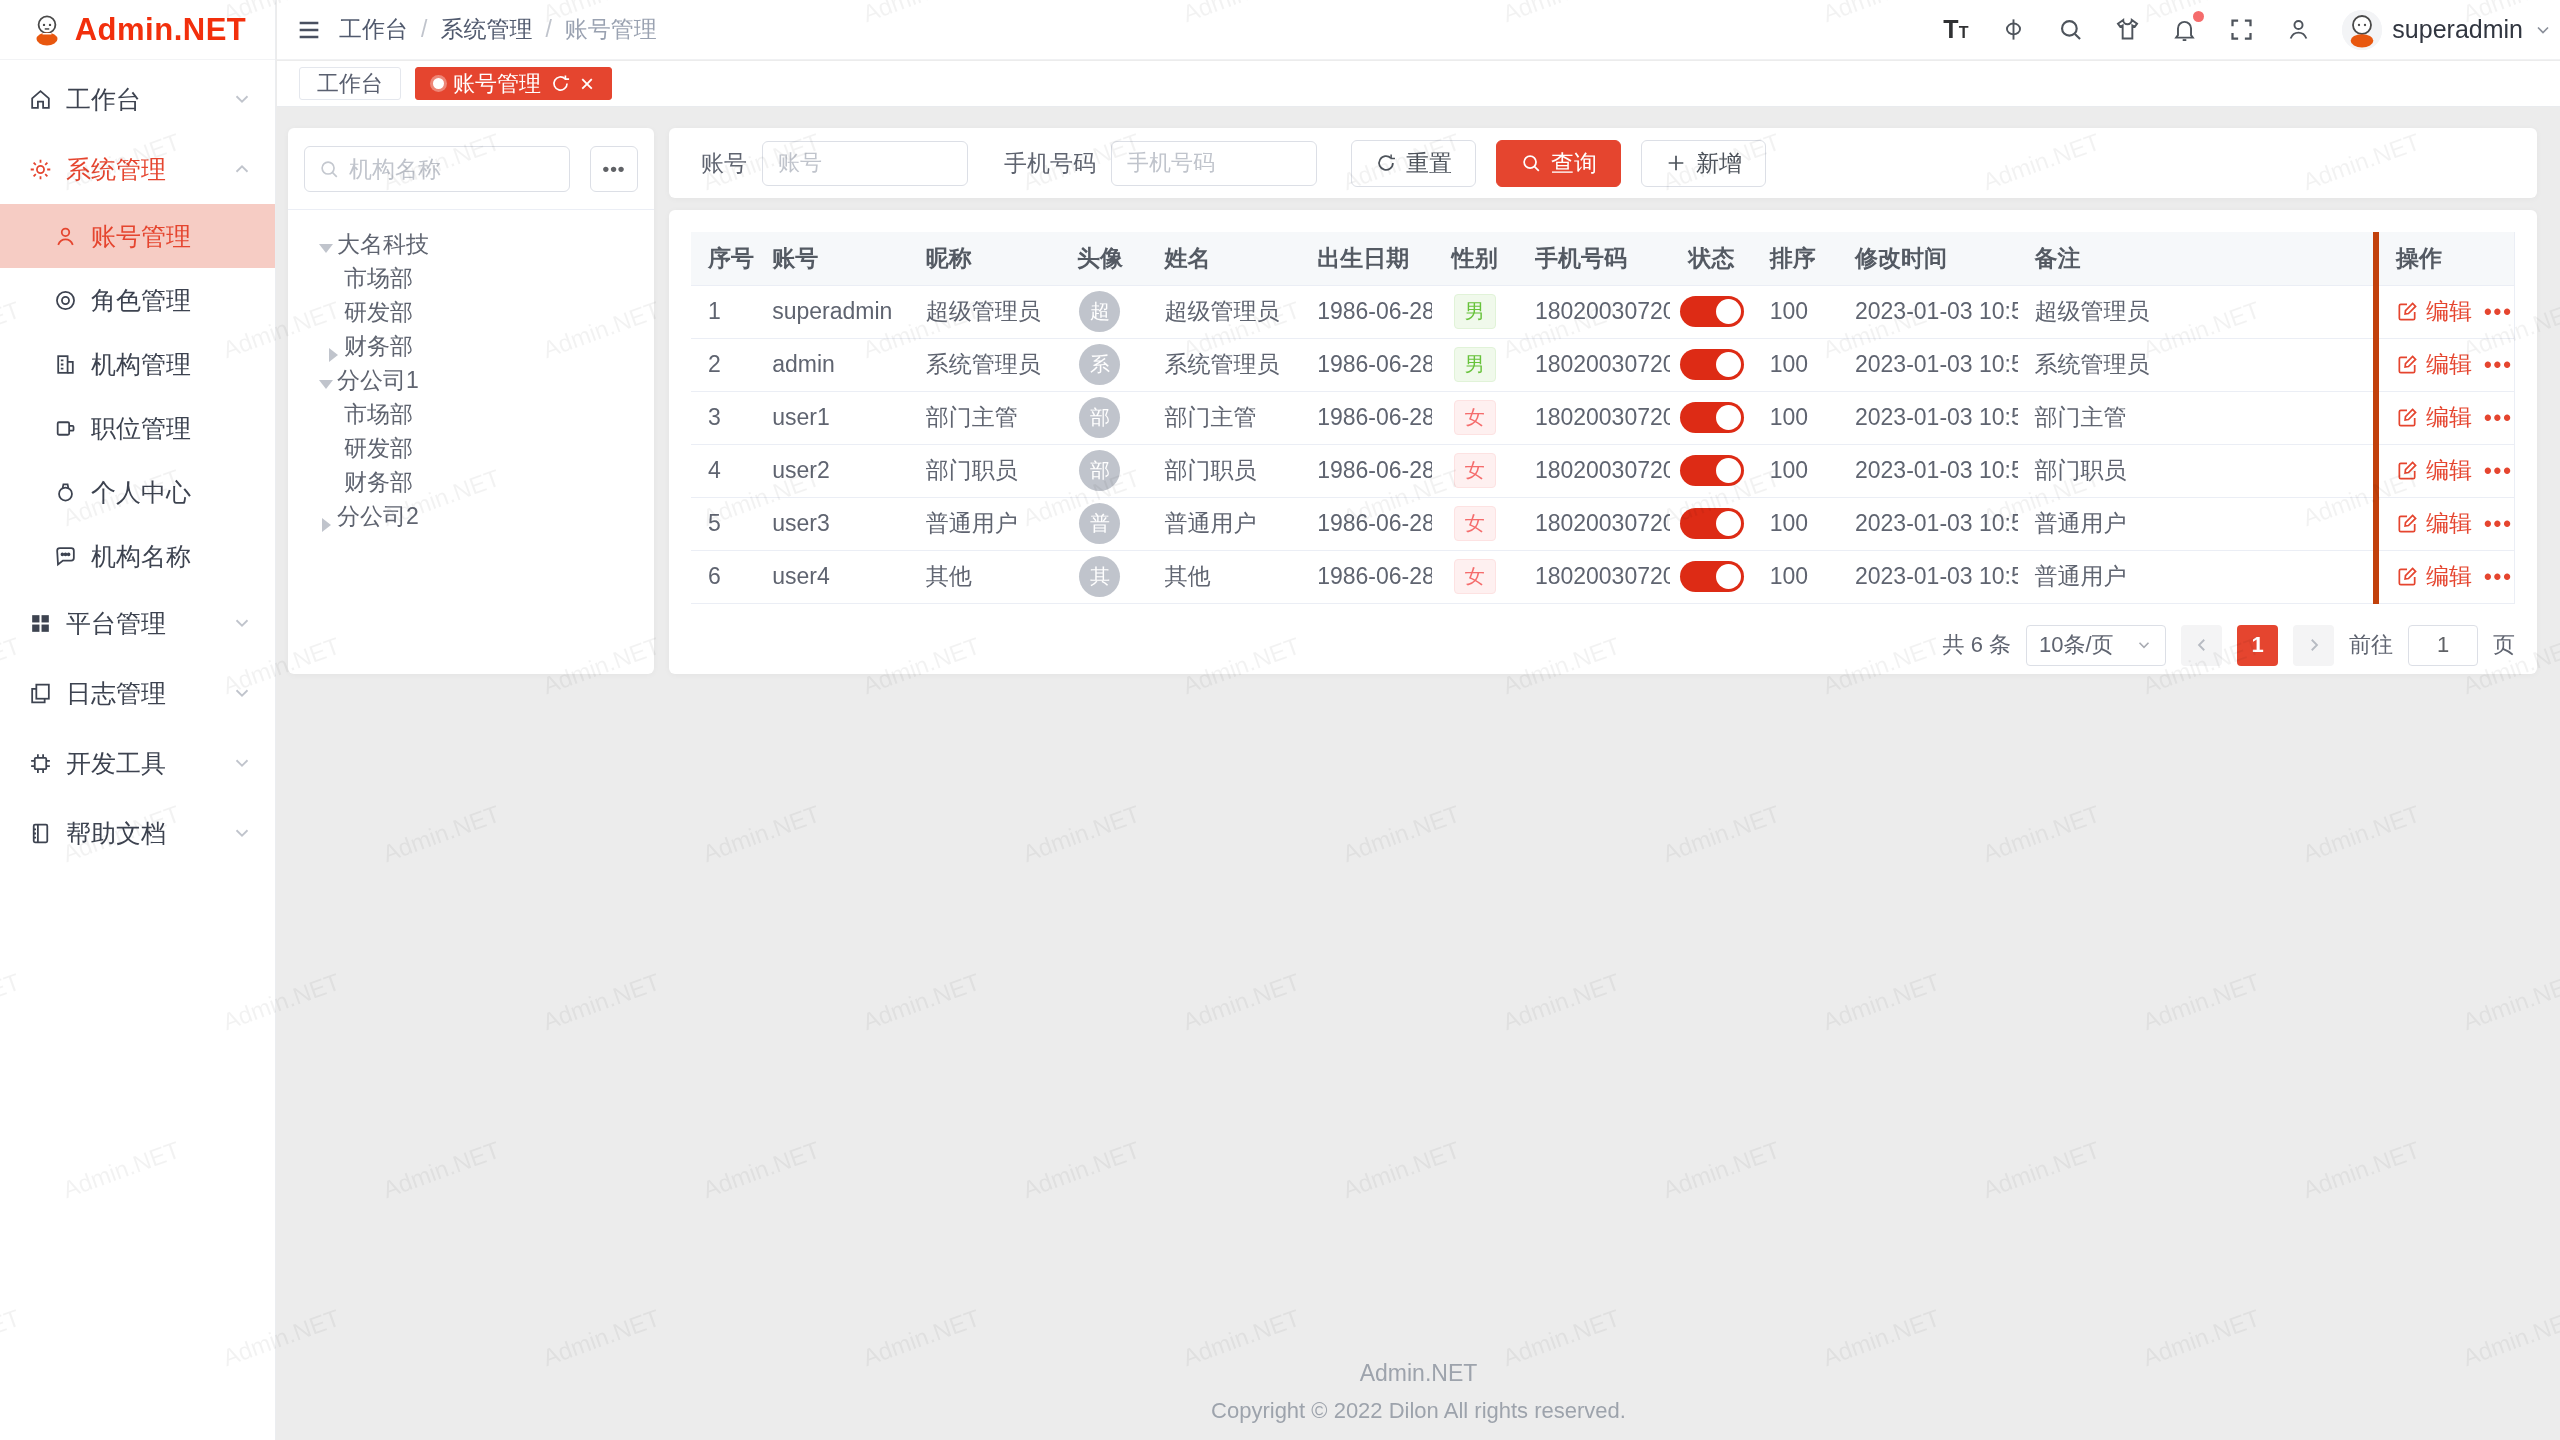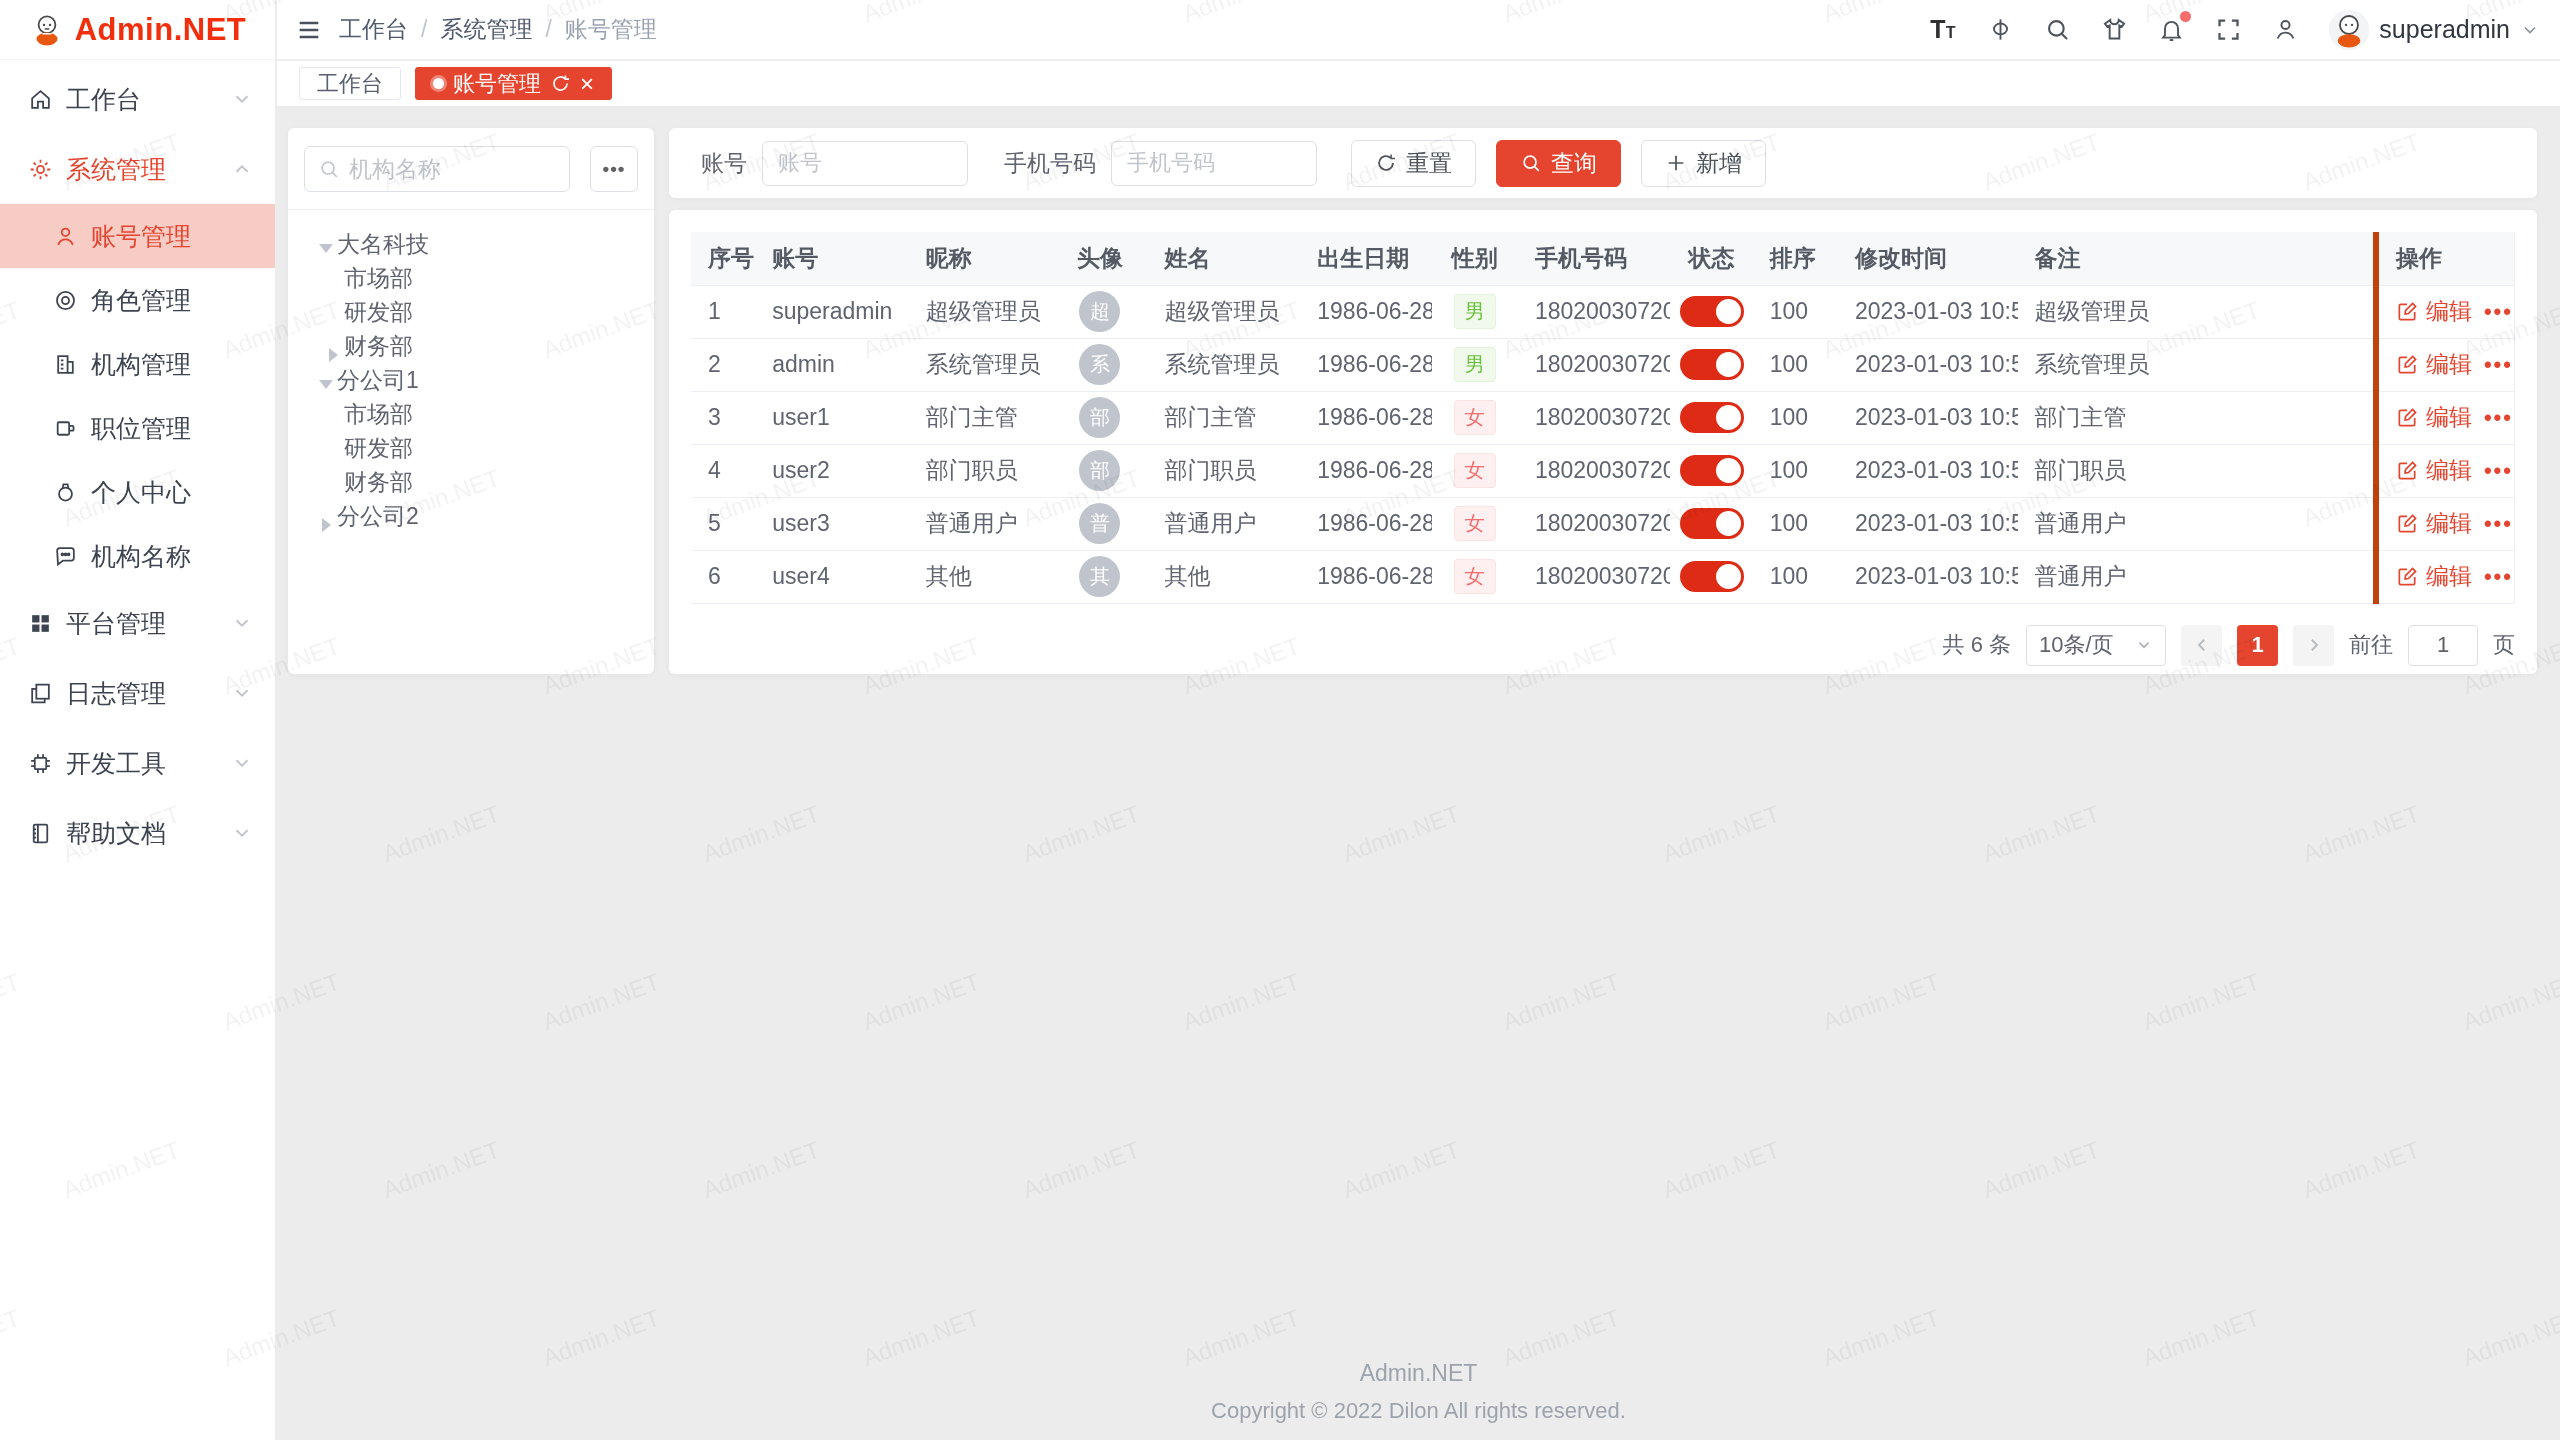--- a/index.html
+++ b/index.html
@@ -22,21 +22,21 @@
   .side-sub .side-item { height:64px; padding-left:53px; }
   .side-item.red { color:#e5452f; }
   .side-item.active { background:#f6ccc4; color:#e5452f; }
 
   
   #topbar { position:absolute; left:277px; right:0; top:0; height:60px; background:#fff; display:flex; align-items:center; border-bottom:1px solid #f0f1f3; z-index:4; }
   .burger { width:28px; height:28px; margin-left:18px; color:#495060; cursor:pointer; }
   .crumbs { margin-left:16px; display:flex; align-items:center; gap:13px; font-size:23px; color:#515a6e; }
   .crumb.last { color:#9aa2b1; }
   .crumb-sep { color:#c0c4cc; }
-  .top-actions { margin-left:auto; display:flex; align-items:center; gap:30px; padding-right:20px; color:#4e545c; }
+  .top-actions { margin-left:auto; display:flex; align-items:center; gap:30px; padding-right:7px; color:#4e545c; }
   .ticon { width:27px; height:27px; position:relative; cursor:pointer; }
   .fsT { font-size:25px; font-weight:700; color:#303133; line-height:27px; }
   .fsT small { font-size:16px; font-weight:700; }
   .badge-dot { position:absolute; top:-5px; right:-6px; width:11px; height:11px; border-radius:50%; background:#f56c6c; }
   .user-wrap { display:flex; align-items:center; gap:10px; cursor:pointer; }
   .avatar { width:40px; height:40px; border-radius:50%; background:#f3f4f6; overflow:hidden; }
   .uname { font-size:25px; color:#313640; }
   .uchev { width:20px; height:20px; color:#8a8f99; }
 
   

